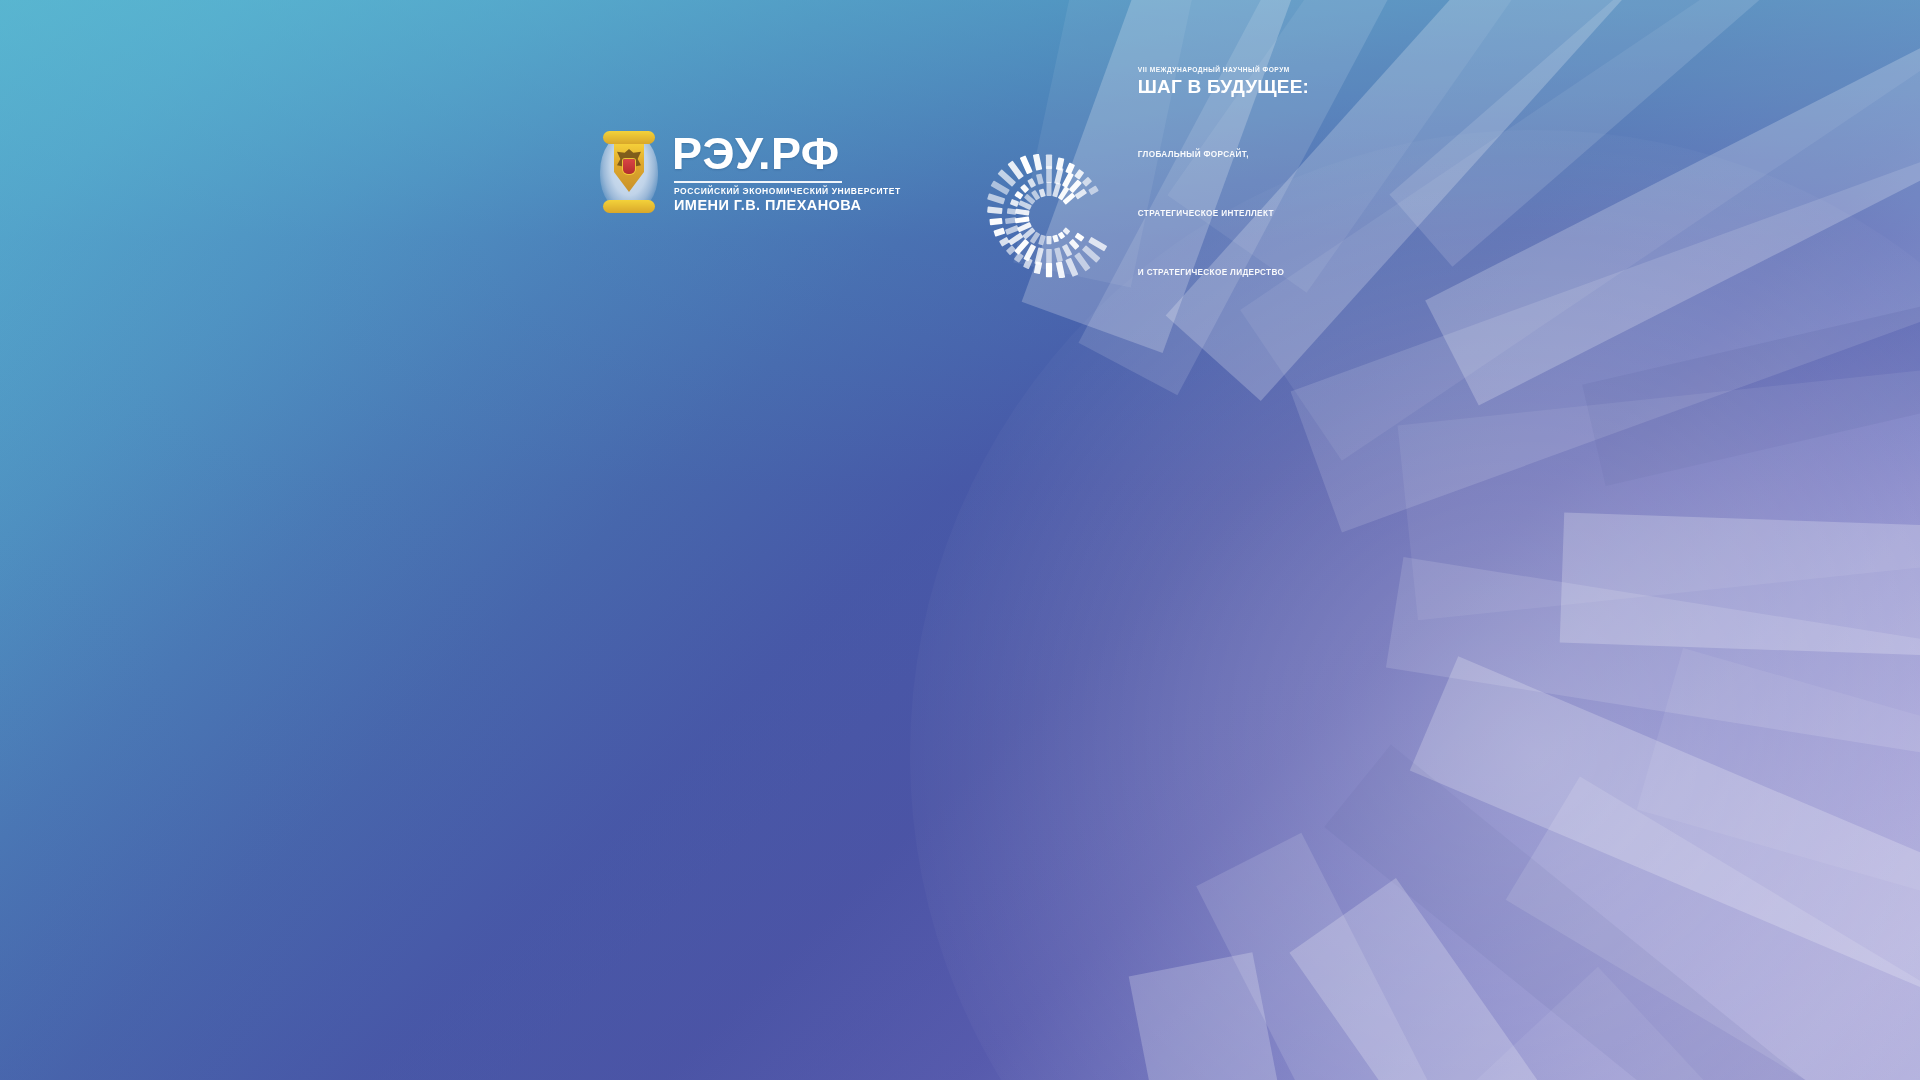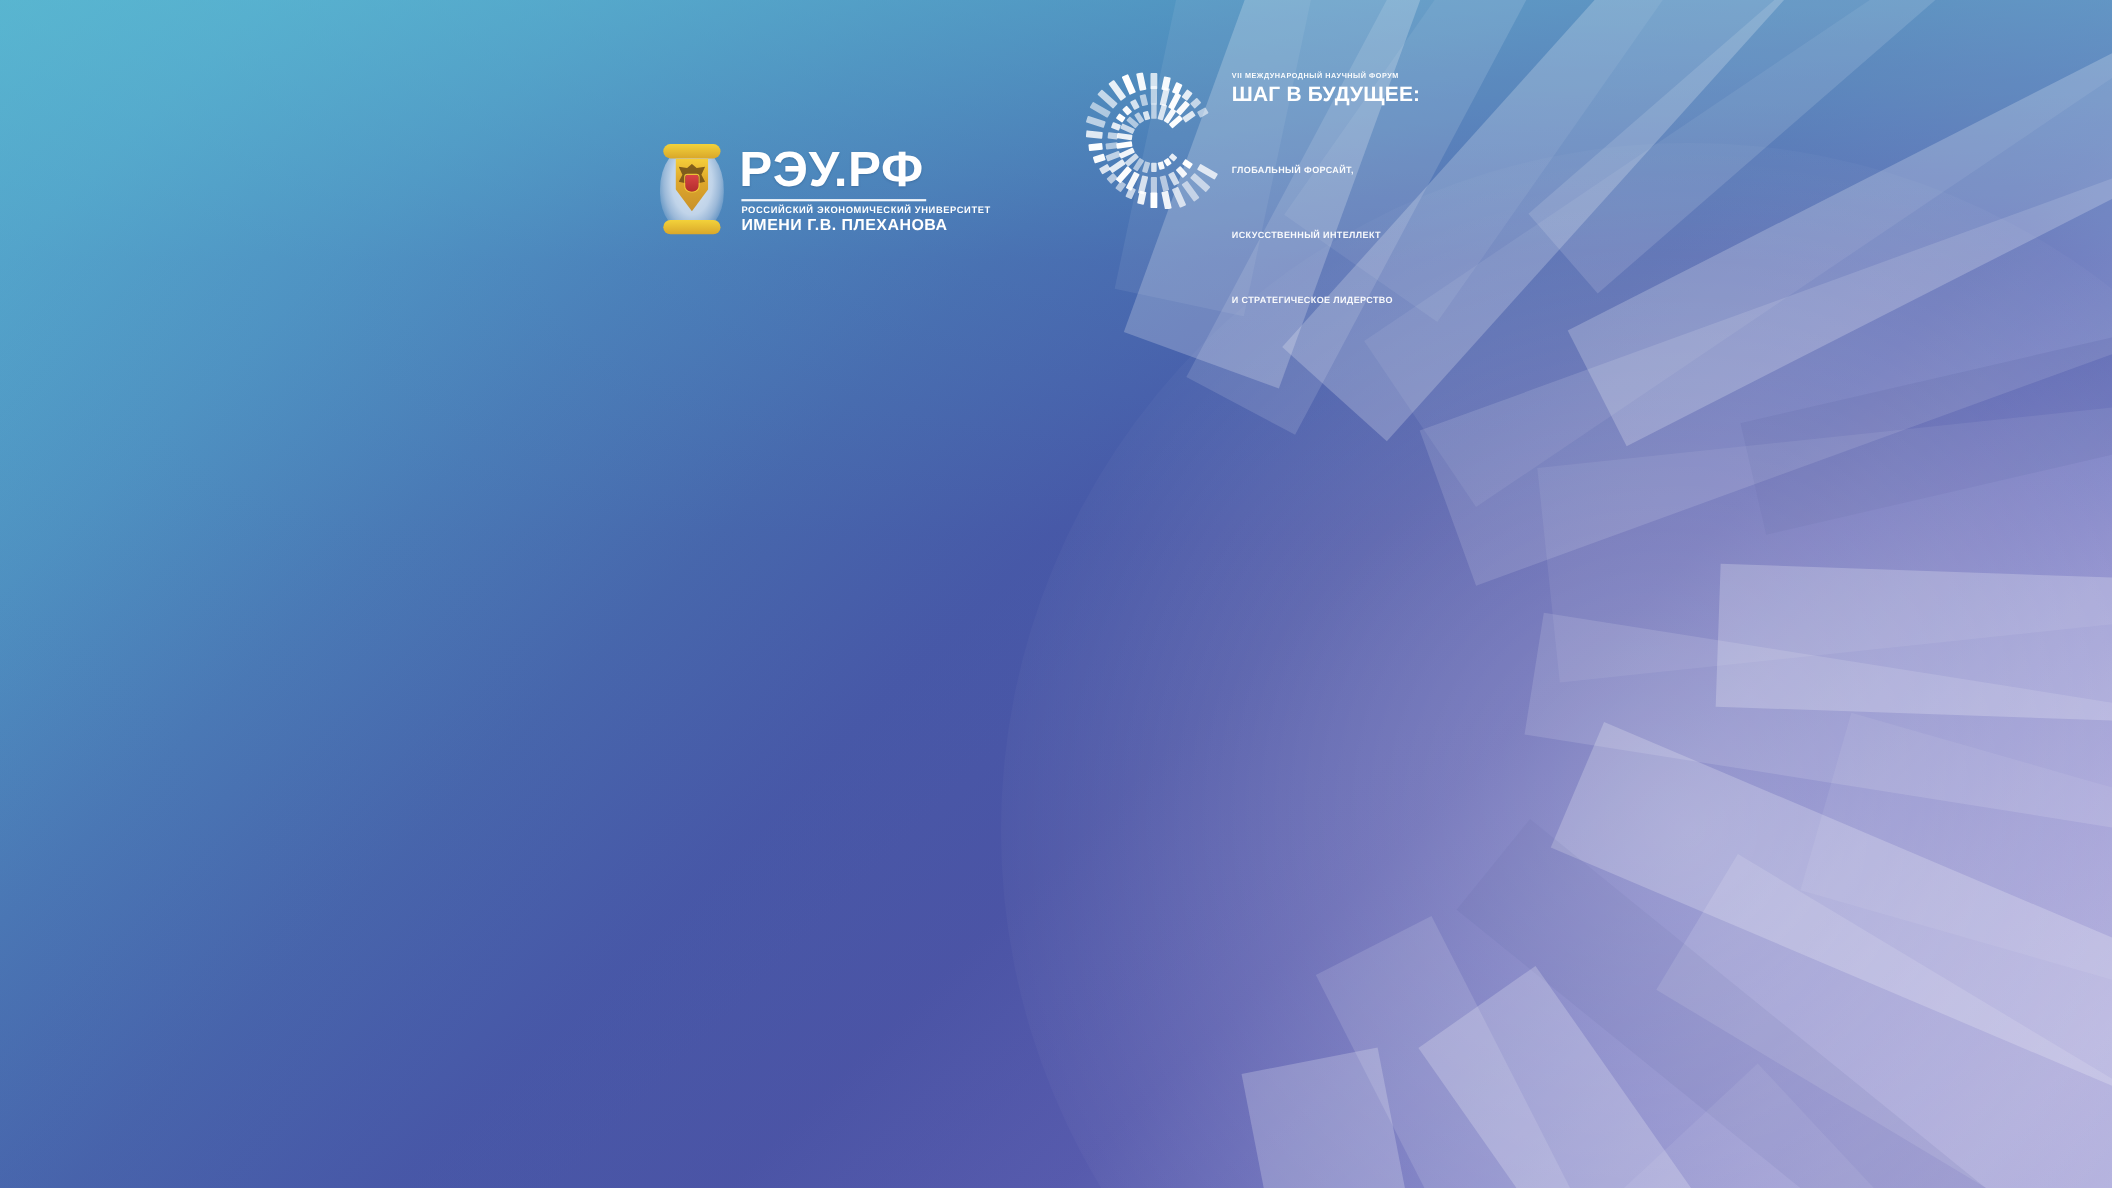--- a/index.html
+++ b/index.html
@@ -170,21 +170,21 @@
   .reu-sub2 {
     color: #ffffff;
     font-size: 14.5px;
     font-weight: bold;
     letter-spacing: 0.45px;
     line-height: 1.15;
     margin-left: 2px;
   }
 
   
-  .forum-logo { display: flex; align-items: flex-start; gap: 9px; }
+  .forum-logo { display: flex; align-items: flex-end; gap: 27px; }
   .forum-mark { width: 124px; height: 124px; flex: none; }
   .forum-text { display: flex; flex-direction: column; }
   .forum-kicker {
     color: rgba(255,255,255,0.96);
     font-size: 6.6px;
     font-weight: bold;
     letter-spacing: 0.5px;
     line-height: 1.2;
     margin-bottom: 3px;
   }
@@ -352,21 +352,21 @@
             <rect x="109" y="58.9" width="19.47" height="6.2" rx="0.8" opacity="0.67" transform="rotate(222.00 62 62)"></rect>
             <rect x="109" y="58.9" width="19.23" height="6.2" rx="0.8" opacity="0.87" transform="rotate(234.00 62 62)"></rect>
             <rect x="109" y="58.9" width="18.04" height="6.2" rx="0.8" opacity="1.00" transform="rotate(246.00 62 62)"></rect>
             <rect x="109" y="58.9" width="16.12" height="6.2" rx="0.8" opacity="0.94" transform="rotate(258.00 62 62)"></rect>
           </g>
       </svg>
       <div class="forum-text">
         <div class="forum-kicker">VII МЕЖДУНАРОДНЫЙ НАУЧНЫЙ ФОРУМ</div>
         <div class="forum-title">ШАГ В БУДУЩЕЕ:</div>
         <div class="forum-sub">ГЛОБАЛЬНЫЙ ФОРСАЙТ,</div>
-        <div class="forum-sub">ИСКУССТВЕННЫЙ ИНТЕЛЛЕКТ</div>
+        <div class="forum-sub">СТРАТЕГИЧЕСКОЕ ИНТЕЛЛЕКТ</div>
         <div class="forum-sub">И СТРАТЕГИЧЕСКОЕ ЛИДЕРСТВО</div>
       </div>
     </div>
   </div>
 
   <div class="copy">
   </div>
 
 </div>
 

